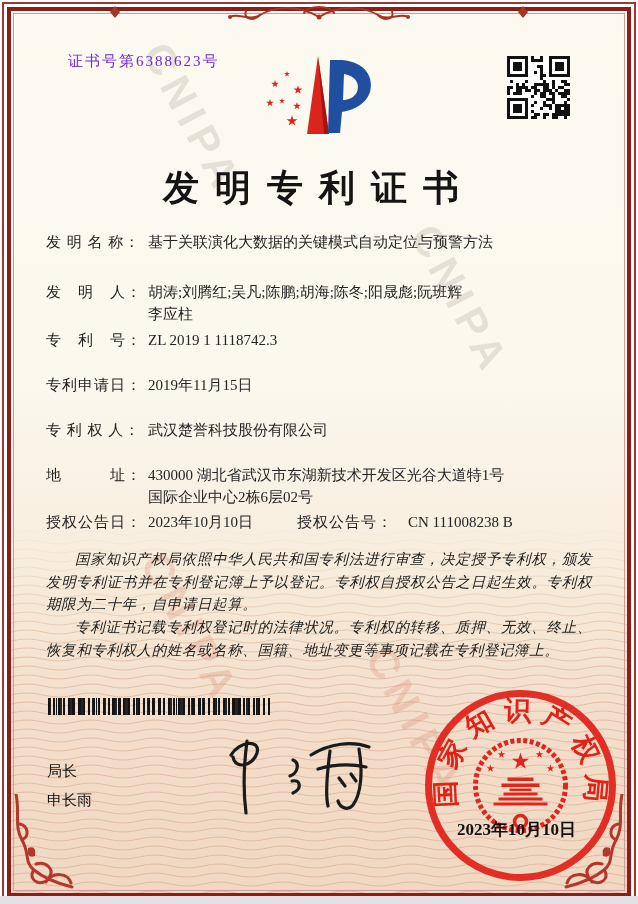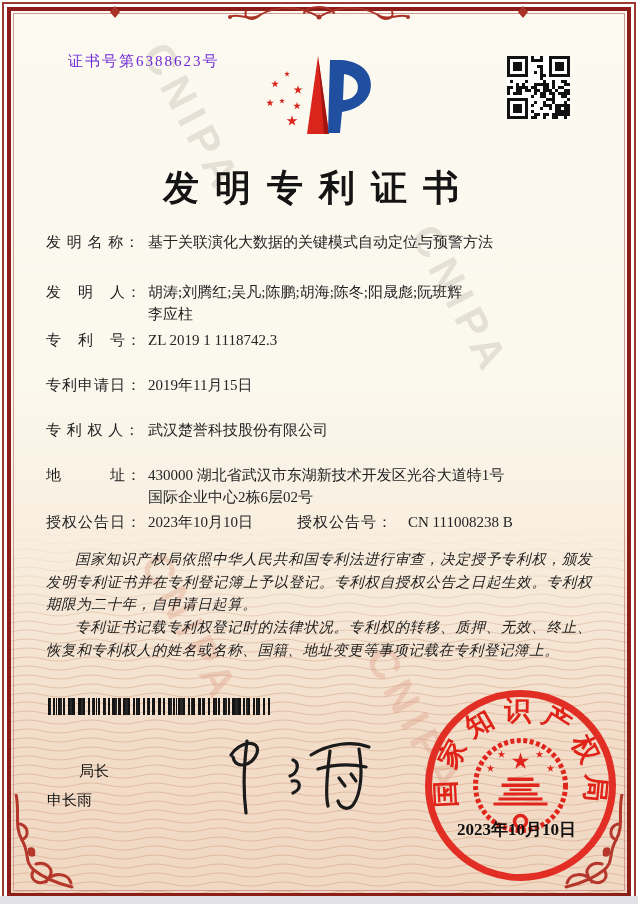--- a/index.html
+++ b/index.html
@@ -37,21 +37,21 @@
   
   .para{position:absolute;left:46px;width:546px;z-index:3;font-size:14.5px;line-height:22.5px;
         font-style:italic;letter-spacing:0.6px;color:#1c1c1c;text-indent:2em;text-align:justify;}
   
   .barcode{position:absolute;left:48px;top:698px;width:222px;height:17px;z-index:3;
      background:
        repeating-linear-gradient(90deg,#131313 0 2px,transparent 2px 5px),
        repeating-linear-gradient(90deg,#131313 0 1px,transparent 1px 8px),
        repeating-linear-gradient(90deg,#262626 0 3px,transparent 3px 11px);}
   .officer-title{position:absolute;left:47px;top:762px;z-index:3;font-size:15px;
-        font-family:"Liberation Sans","DejaVu Sans",sans-serif;color:#111;margin-left:32px;}
+        font-family:"Liberation Sans","DejaVu Sans",sans-serif;color:#111;}
   .officer-name{position:absolute;left:47px;top:791px;z-index:3;font-size:15px;
         font-family:Liberation Mono, monospace;color:#111;}
   .sig{position:absolute;left:210px;top:728px;z-index:3;}
   .seal{position:absolute;left:418px;top:683px;z-index:3;}
   .seal-text-path{font-size:27px;font-weight:bold;letter-spacing:9px;
         font-family:"Liberation Serif","DejaVu Serif",serif;}
   .seal-date{font-size:17px;font-weight:bold;font-family:"Liberation Serif","DejaVu Serif",serif;}
   .flourish-top{position:absolute;left:99px;top:1px;z-index:5;}
   .corner-bl{position:absolute;left:6px;top:794px;z-index:3;}
   .corner-br{position:absolute;left:560px;top:794px;z-index:3;transform:scaleX(-1);}

